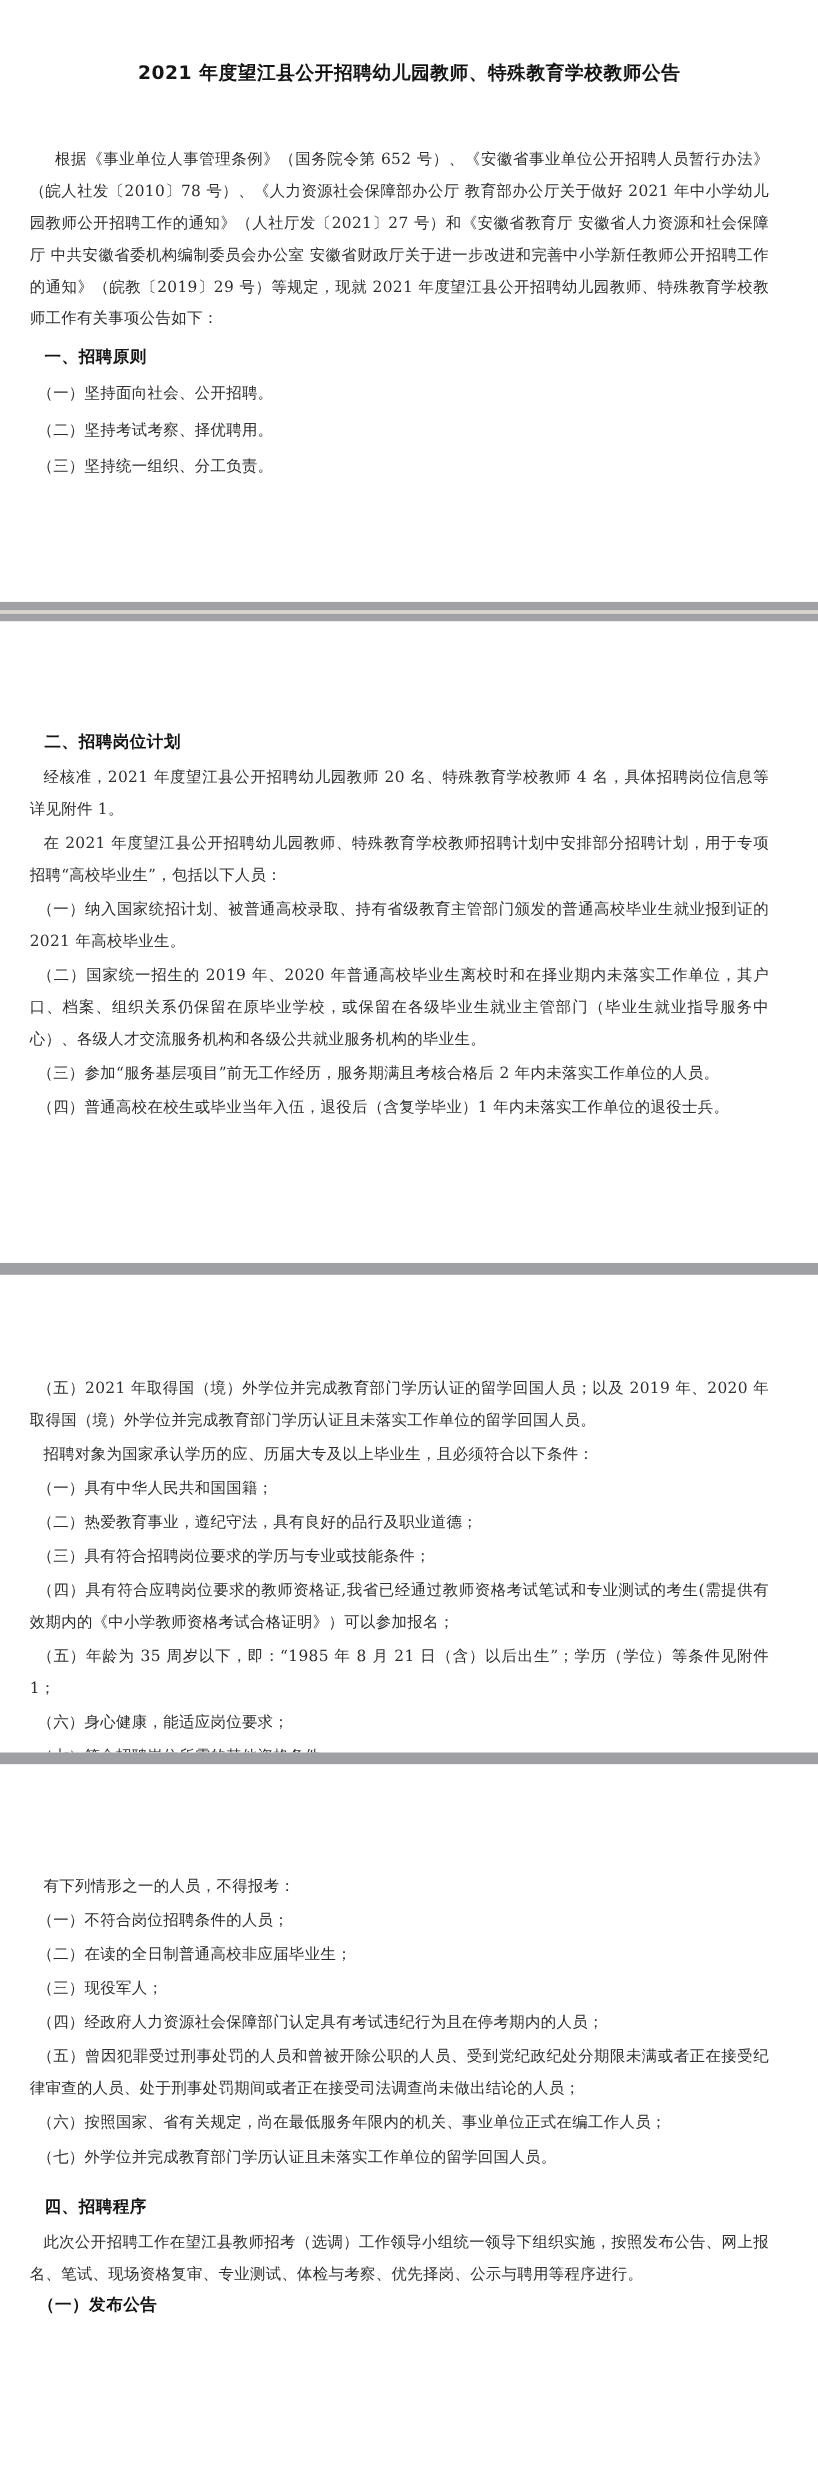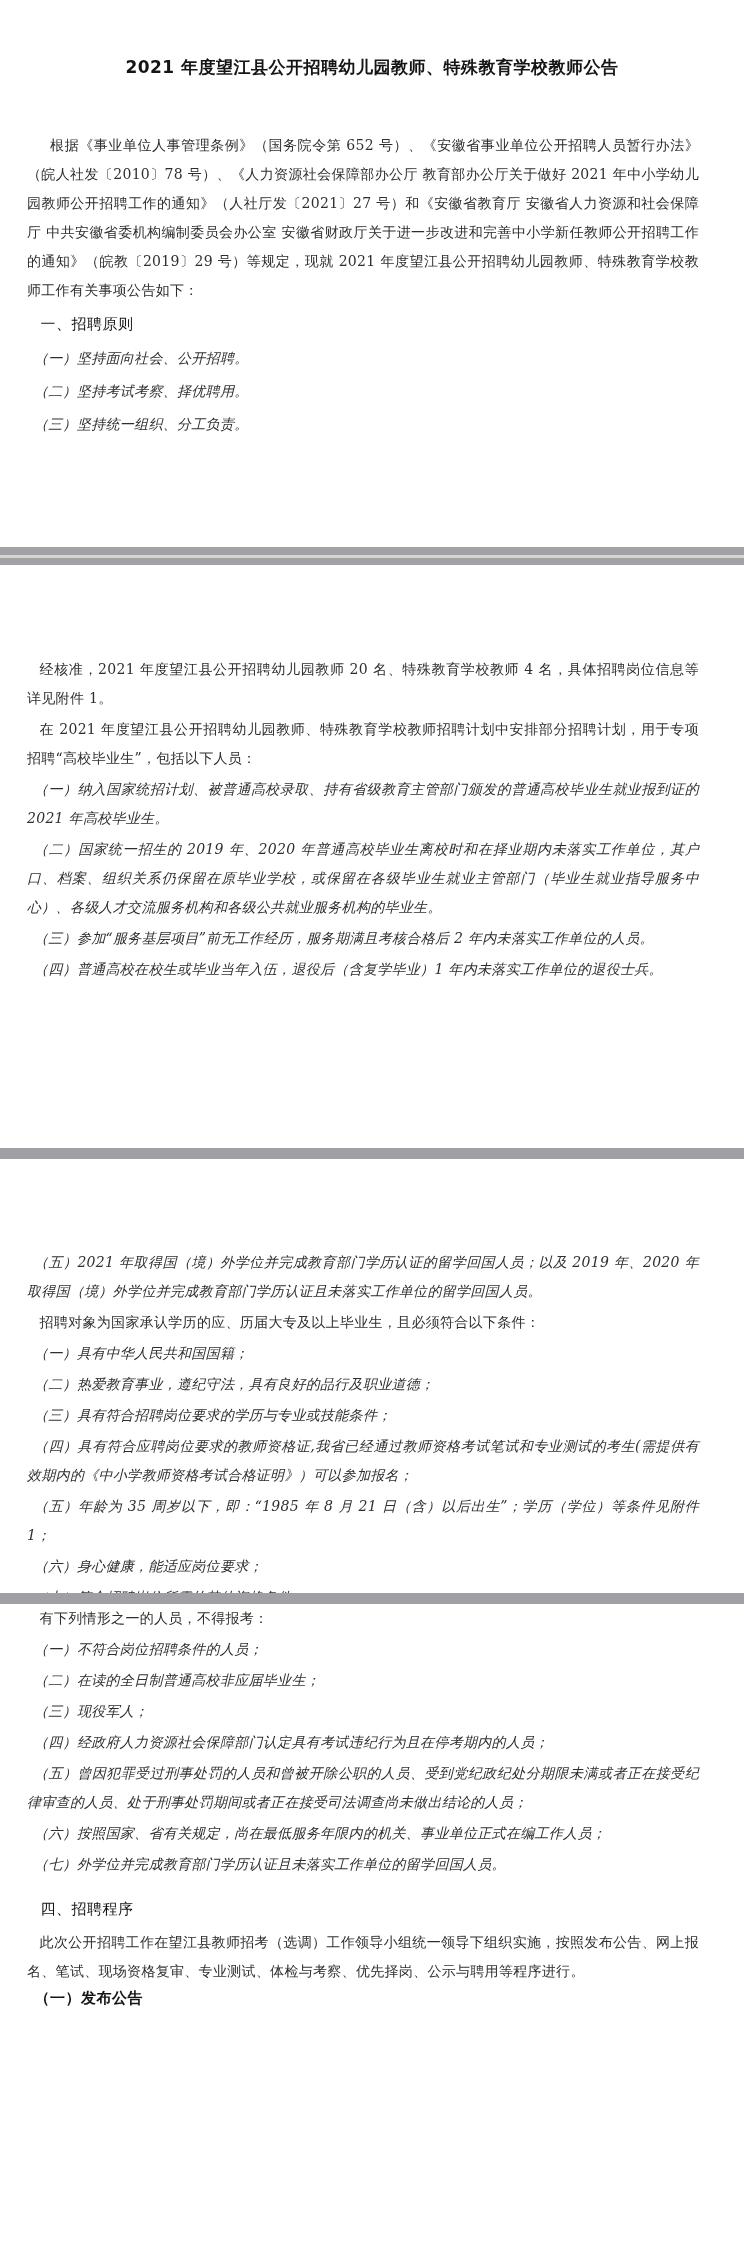--- a/index.html
+++ b/index.html
@@ -1,27 +1,27 @@
 <!DOCTYPE html>
 <html><head>
 <meta charset="utf-8">
 <style>
   html,body{margin:0;padding:0;background:#ffffff;}
   .canvas{width:744px;background:#ffffff;font-family:"DejaVu Serif", serif;border-radius:29px;}
   .page{box-sizing:border-box;width:744px;background:#ffffff;padding:0 27px;overflow:hidden;position:relative;}
   .p1{height:547px;padding-top:56px;}
   .p2{height:583px;padding-top:90px;}
   .p3{height:434px;padding-top:89px;}
-  .p4{height:624px;}
+  .p4{height:624px;padding-top:97px;}
   .doc-title{margin:0 0 52px 0;font-family:"DejaVu Sans", sans-serif;font-weight:bold;font-size:17px;line-height:23px;text-align:center;color:#151515;letter-spacing:.5px;}
   .body{margin:0 18px 2px 0;font-size:14px;line-height:29px;text-align:justify;text-indent:0.9em;color:#2e2e2e;letter-spacing:.3px;}
   .intro{text-indent:1.65em;}
-  .paren{text-indent:0.5em;font-style:italic;}
+  .paren{text-indent:0.5em;}
   .item{line-height:31px;}
-  .h-sec{margin:9px 0 8px 0;font-family:"DejaVu Sans", sans-serif;font-weight:normal;font-size:15px;line-height:21px;color:#141414;text-indent:0.9em;letter-spacing:.5px;}
+  .h-sec{margin:9px 0 8px 0;font-family:"DejaVu Sans", sans-serif;font-weight:bold;font-size:15px;line-height:21px;color:#141414;text-indent:0.9em;letter-spacing:.5px;}
   .h-sub{margin:2px 0 0 0;font-family:"DejaVu Sans", sans-serif;font-weight:bold;font-size:15px;line-height:21px;color:#141414;text-indent:0.5em;letter-spacing:.5px;}
   .p4 .h-sec{margin-top:20px;}
   
   .gap{width:744px;}
   .gap .bar8{height:8px;background:#a2a2a6;}
   .gap .line3{height:3px;background:#d8d4c9;}
   .gap .bar7{height:7px;background:#a2a2a6;}
   .gap-single{height:11px;background:#9fa0a3;}
 </style>
 </head>
@@ -38,20 +38,21 @@
     <p class="body paren item">（三）坚持统一组织、分工负责。</p>
   </div>
 
   <div class="gap">
     <div class="bar8"></div>
     <div class="line3"></div>
     <div class="bar7"></div>
   </div>
 
   <div class="page p2">
+    <h2 class="h-sec">二、招聘岗位计划</h2>
     <p class="body">经核准，2021 年度望江县公开招聘幼儿园教师 20 名、特殊教育学校教师 4 名，具体招聘岗位信息等详见附件 1。</p>
     <p class="body">在 2021 年度望江县公开招聘幼儿园教师、特殊教育学校教师招聘计划中安排部分招聘计划，用于专项招聘“高校毕业生”，包括以下人员：</p>
     <p class="body paren">（一）纳入国家统招计划、被普通高校录取、持有省级教育主管部门颁发的普通高校毕业生就业报到证的 2021 年高校毕业生。</p>
     <p class="body paren">（二）国家统一招生的 2019 年、2020 年普通高校毕业生离校时和在择业期内未落实工作单位，其户口、档案、组织关系仍保留在原毕业学校，或保留在各级毕业生就业主管部门（毕业生就业指导服务中心）、各级人才交流服务机构和各级公共就业服务机构的毕业生。</p>
     <p class="body paren">（三）参加“服务基层项目”前无工作经历，服务期满且考核合格后 2 年内未落实工作单位的人员。</p>
     <p class="body paren">（四）普通高校在校生或毕业当年入伍，退役后（含复学毕业）1 年内未落实工作单位的退役士兵。</p>
   </div>
 
   <div class="gap-single"></div>
 

